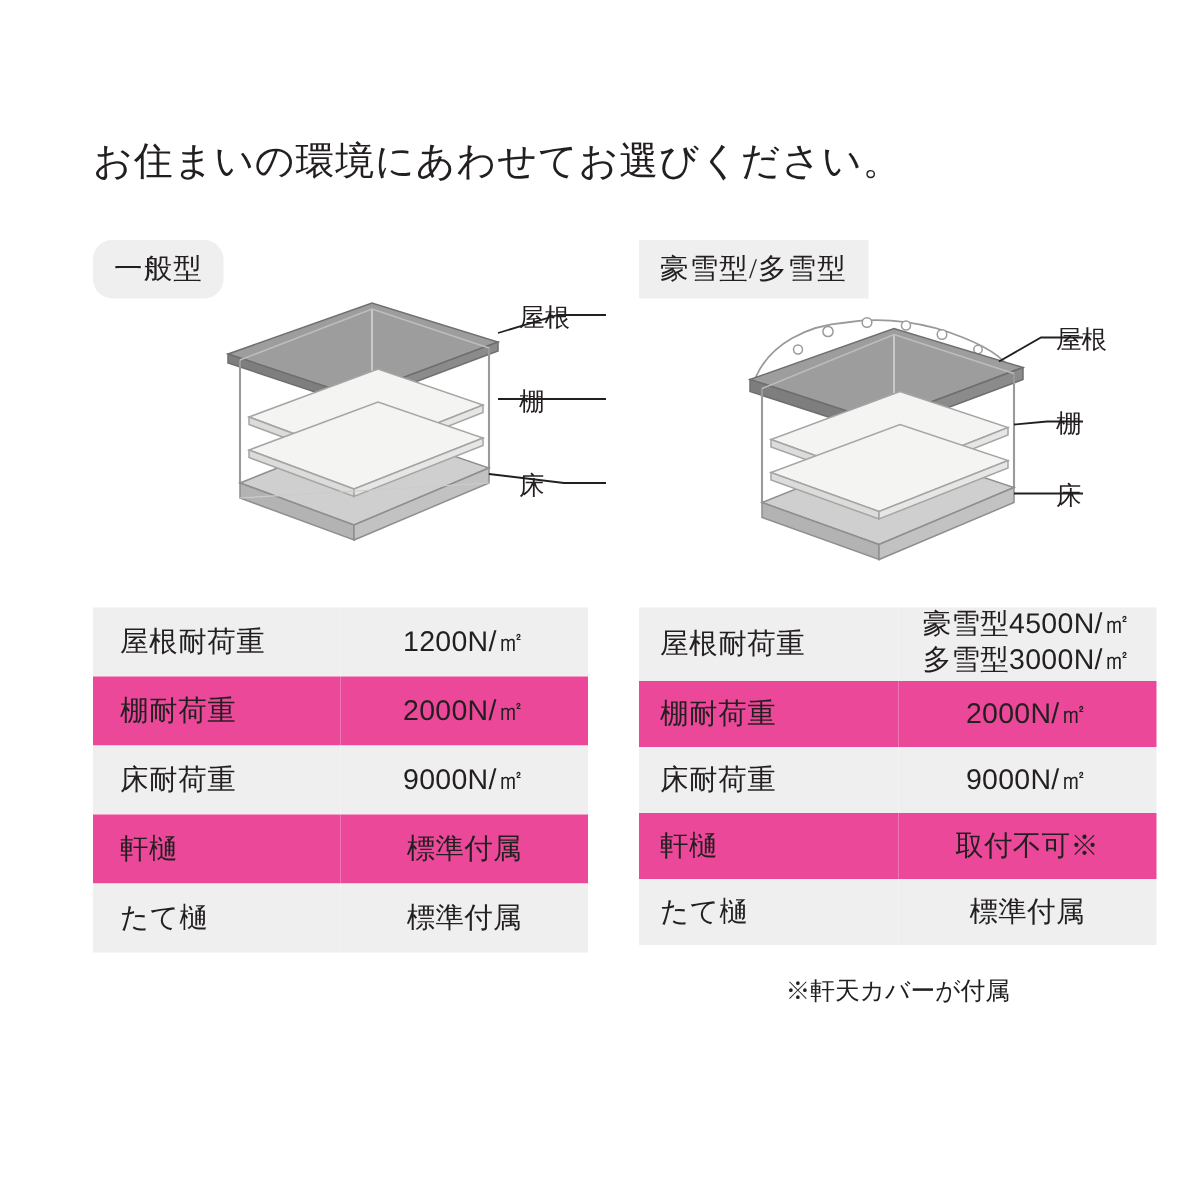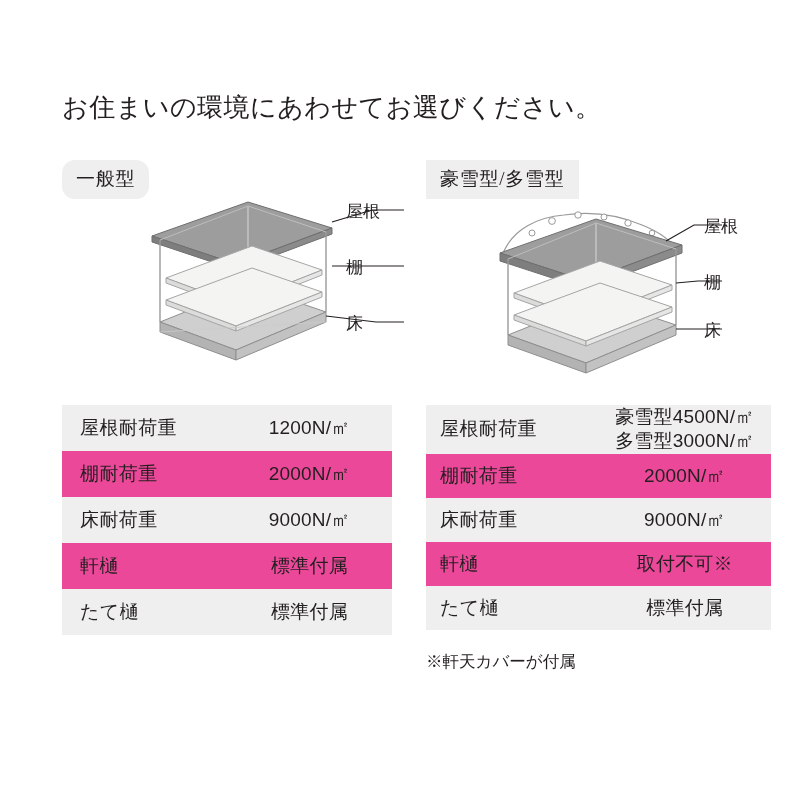--- a/index.html
+++ b/index.html
@@ -95,21 +95,21 @@
   .tall td { height: 62px; }
 
   .two-line { line-height: 1.28; }
 
   
   .footnotes {
     position: absolute;
     left: 410px;
     top: 648px;
     width: 345px;
-    text-align: left;
+    text-align: center;
     font-size: 16.5px;
     line-height: 1.65;
     color: #231f20;
   }
   .footnotes div { white-space: nowrap; }
 </style>
 </head>
 <body>
 
 <div class="page">

